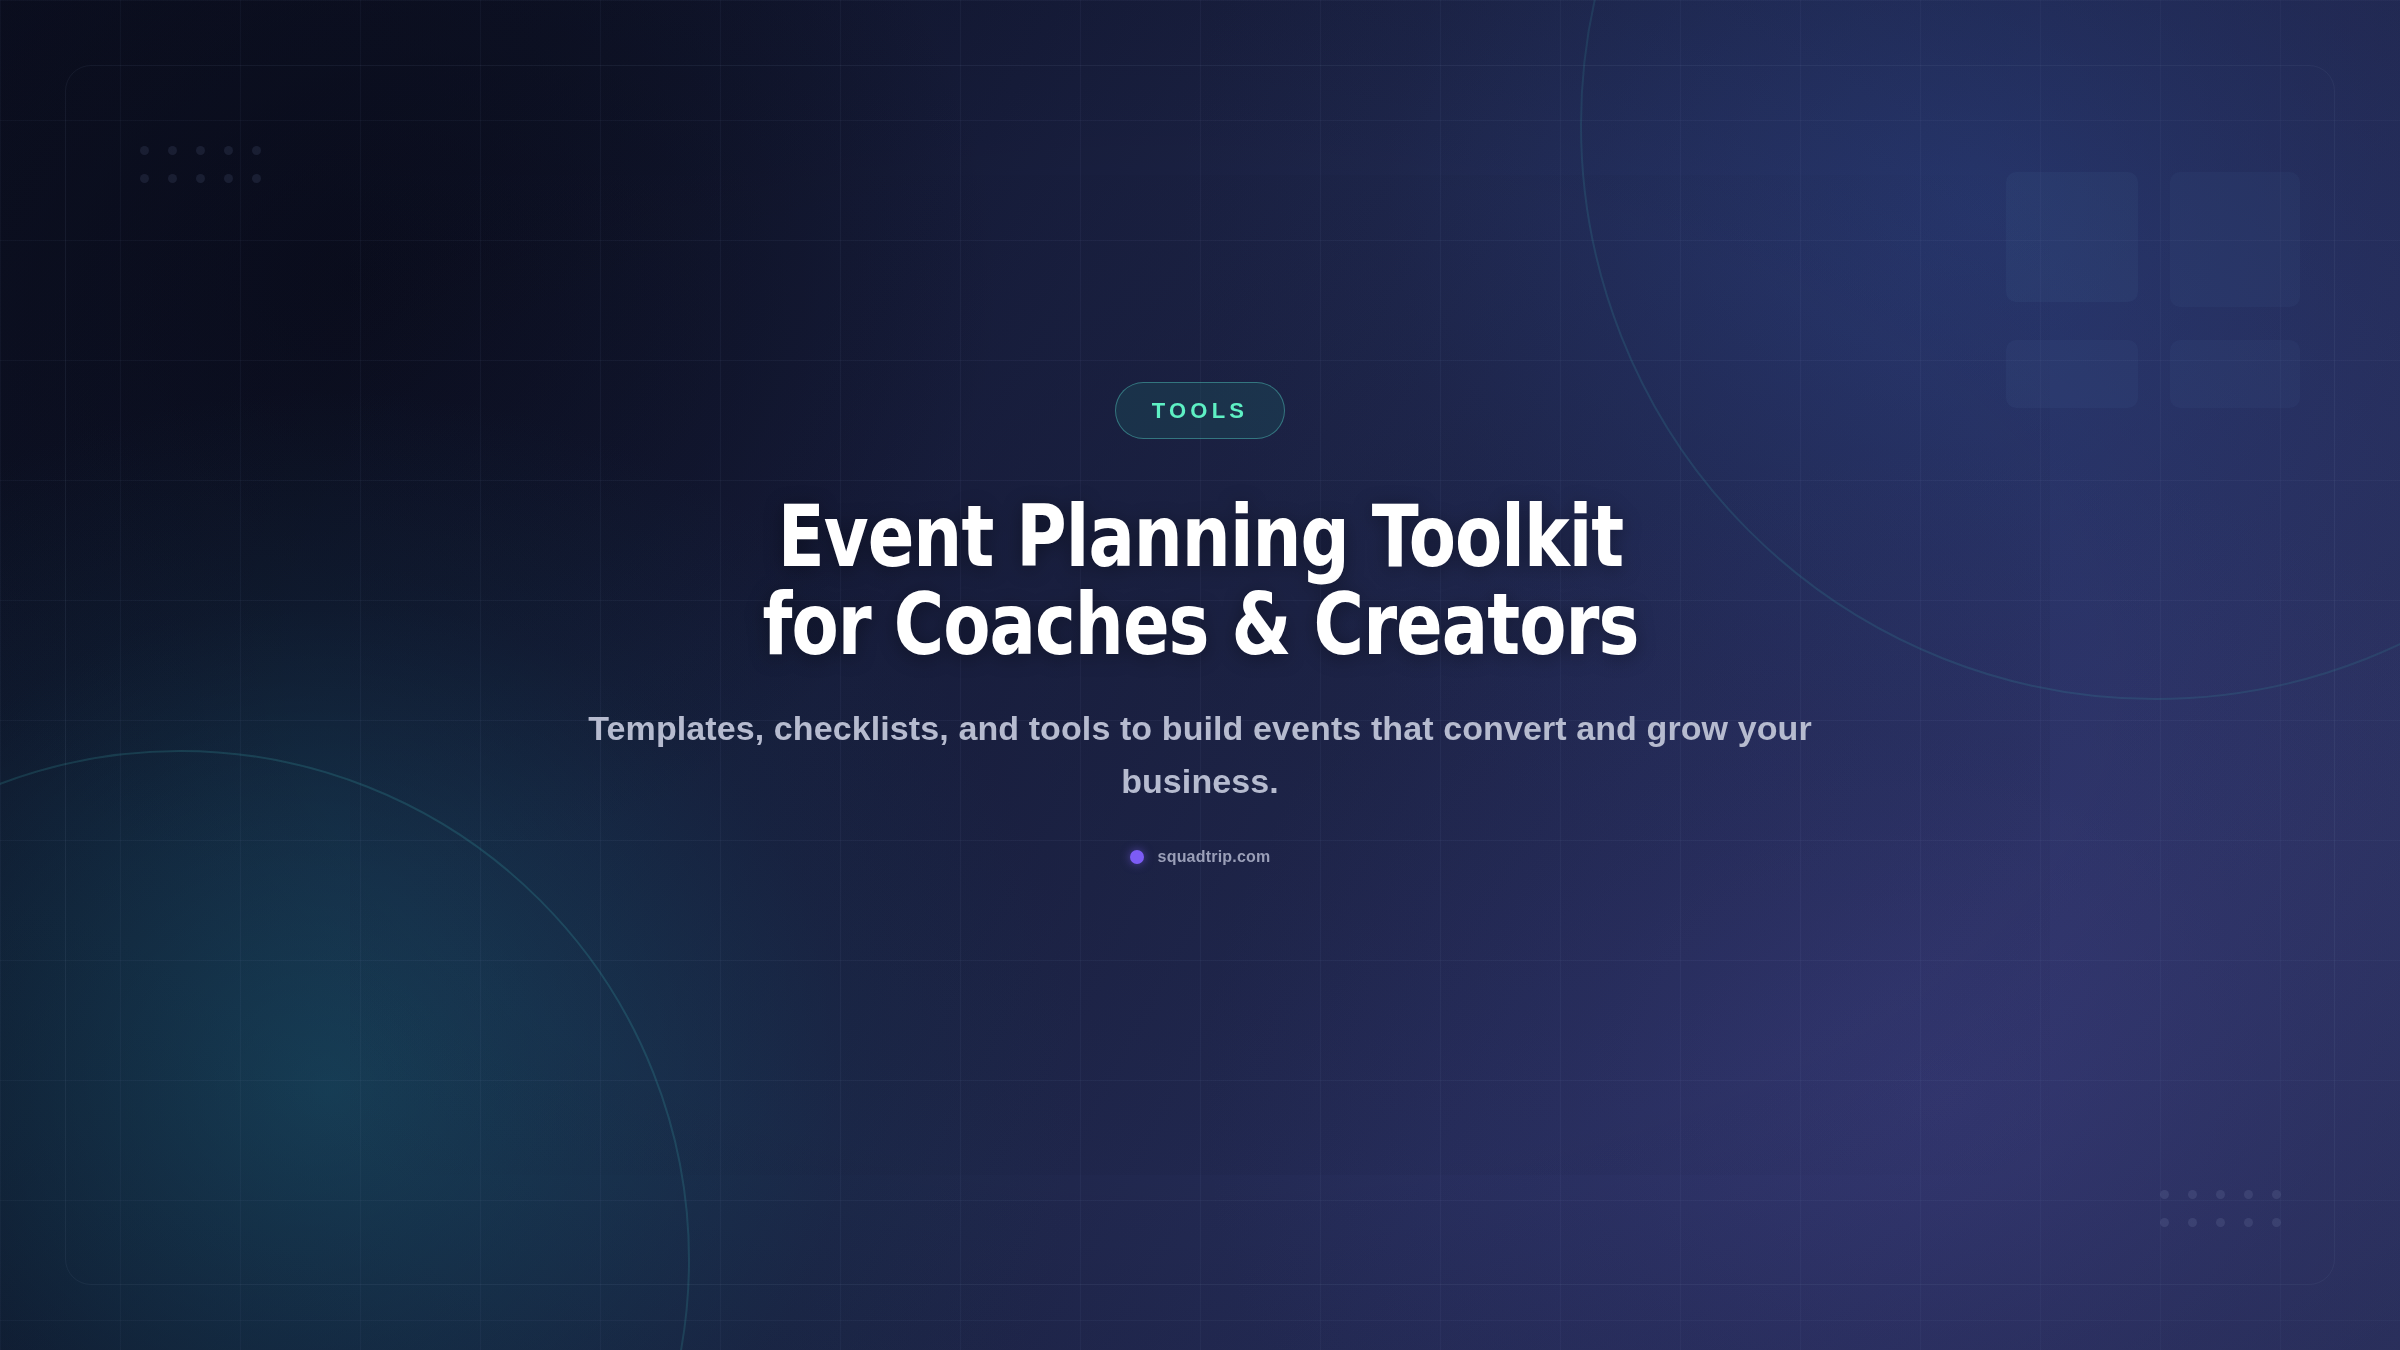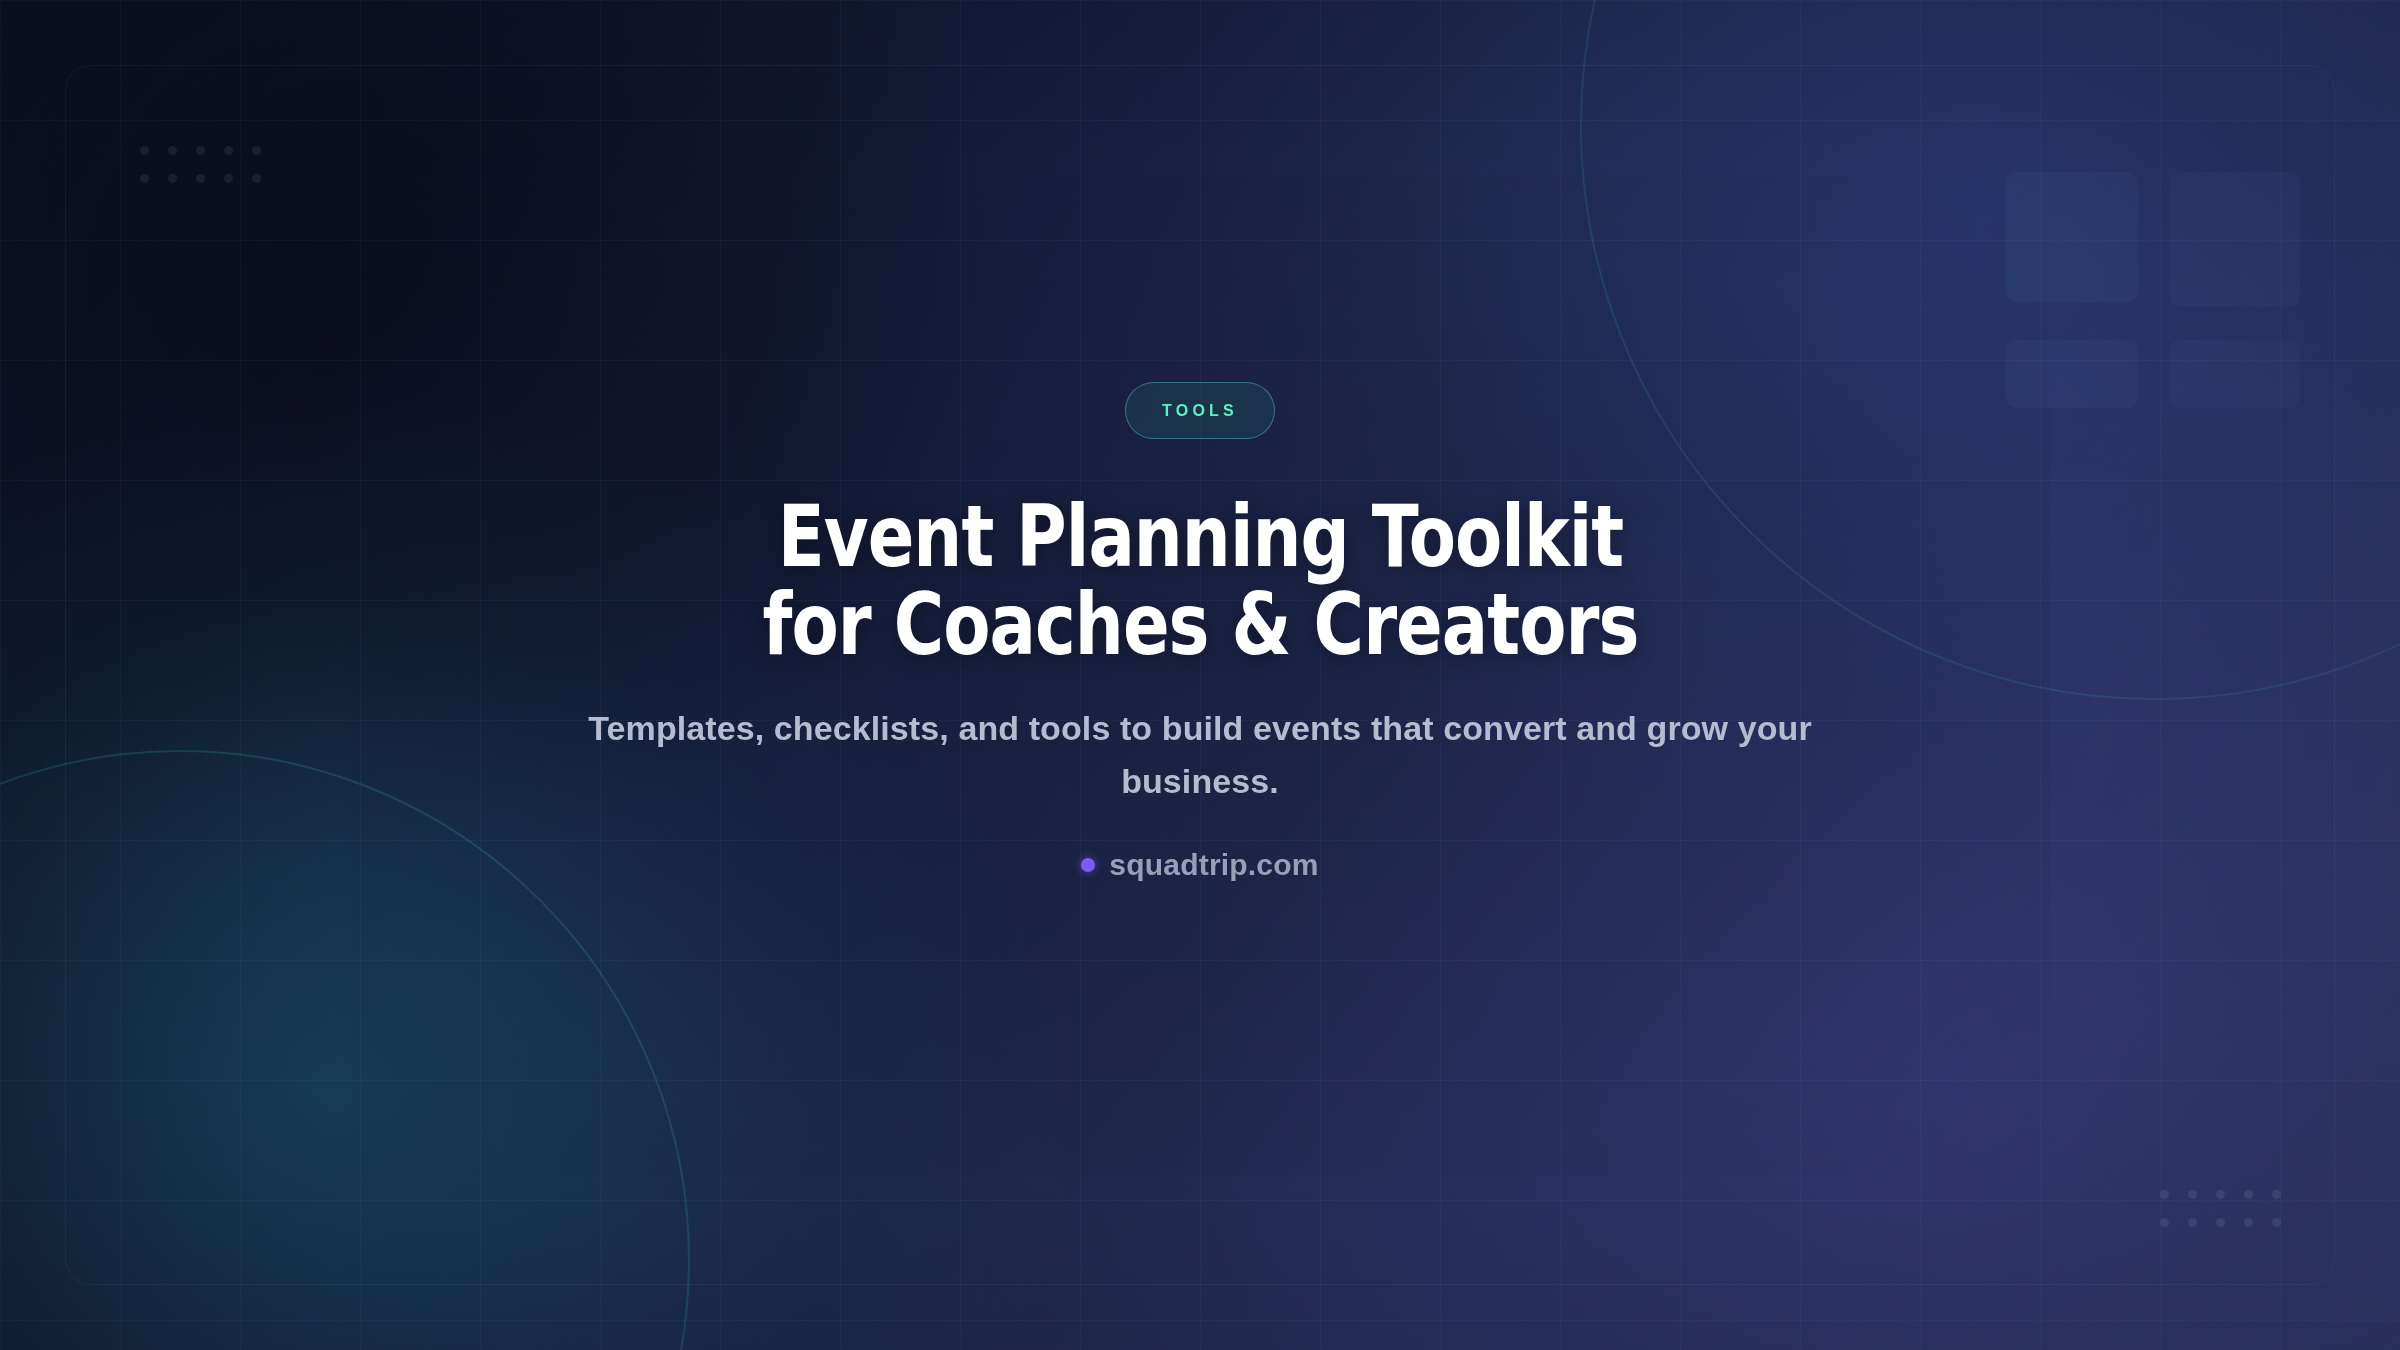--- a/index.html
+++ b/index.html
@@ -156,21 +156,21 @@
   .badge {
     display:inline-flex;
     align-items:center;
     justify-content:center;
     height: 57px;
     padding: 0 36px;
     border-radius: 999px;
     border: 1px solid rgba(82,200,190,0.45);
     background: rgba(28,82,92,0.38);
     color: #5ef0c4;
-    font-size: 16px;
+    font-size: 22px;
     font-weight: 700;
     letter-spacing: 4.2px;
     line-height: 1;
   }
 
   .headline {
     margin-top: 54px;
     color: #ffffff;
     font-family: "DejaVu Sans", sans-serif;
     font-size: 86px;
@@ -202,21 +202,21 @@
     gap: 14px;
   }
   .brand-dot {
     width: 14px; height: 14px;
     border-radius: 50%;
     background: #7c5cf5;
     box-shadow: 0 0 10px rgba(124,92,245,0.55);
   }
   .brand-name {
     color: #9a9fb8;
-    font-size: 30px;
+    font-size: 16px;
     font-weight: 700;
     letter-spacing: 0.2px;
   }
 
   
   .vignette {
     position:absolute; inset:0;
     pointer-events:none;
     background: radial-gradient(ellipse at 50% 50%,
       rgba(0,0,0,0) 52%,

